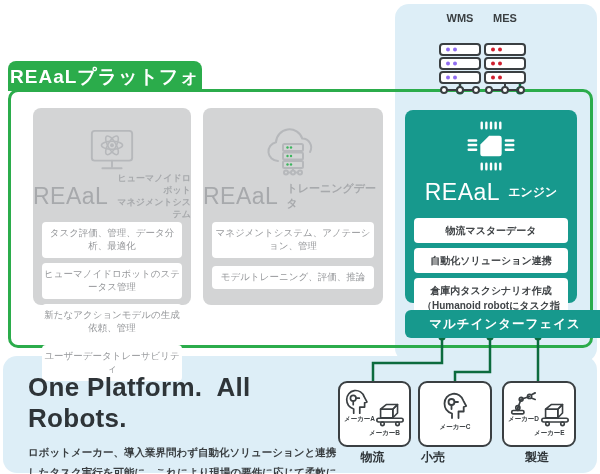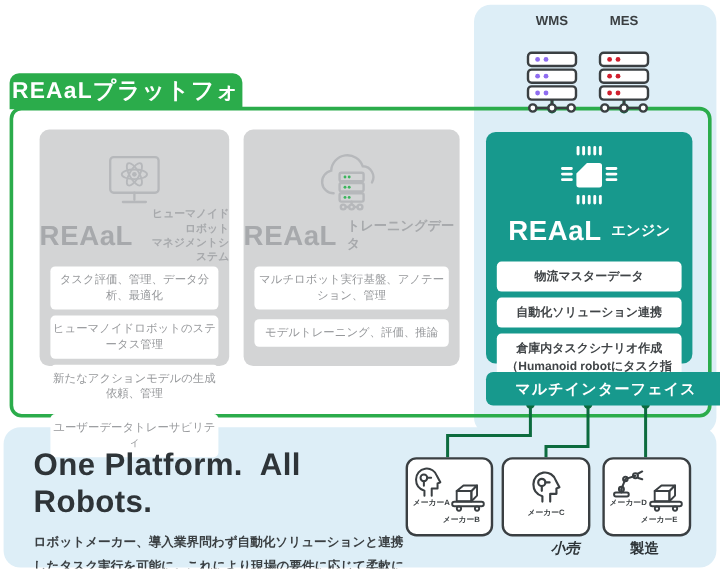--- a/index.html
+++ b/index.html
@@ -14,21 +14,21 @@
   .platform-tab{position:absolute;left:8px;top:61px;width:194px;height:30px;background:#2bac4b;
                 border-radius:8px 8px 0 0;color:#fff;font-weight:bold;font-size:19px;
                 line-height:31px;text-align:center;letter-spacing:1px;z-index:3;}
   .ext-sys{position:absolute;top:12px;width:46px;text-align:center;z-index:3;}
   .ext-label{font-size:11px;font-weight:bold;color:#3a3f42;margin-bottom:18px;}
   .col{position:absolute;top:108px;border-radius:8px;z-index:3;}
   .col.gray{background:#d3d4d5;height:197px;}
   .col.teal{background:#17998d;top:110px;height:193px;}
   .icon-wrap{height:58px;display:flex;align-items:flex-end;justify-content:center;padding-top:10px;}
   .title-row{display:flex;align-items:center;justify-content:center;gap:8px;height:40px;}
-  .brand{font-size:23px;font-weight:bold;letter-spacing:0.5px;}
+  .brand{font-size:23px;font-weight:normal;letter-spacing:0.5px;}
   .gray .brand,.gray .col-sub{color:#a7a9ac;}
   .teal .brand,.teal .col-sub{color:#fff;}
   .col-sub{font-size:11px;font-weight:bold;}
   .col-sub.two-line{font-size:9px;white-space:pre-line;text-align:right;line-height:1.35;}
   .items{padding:6px 9px 0 9px;}
   .item{background:#fff;border-radius:4px;text-align:center;font-size:9.5px;color:#96989b;
         padding:5px 2px;margin-bottom:5px;}
   .gray.spread .item{margin-bottom:8px;}
   .teal .item{color:#404447;font-weight:bold;font-size:10px;white-space:pre-line;line-height:1.5;}
   .iface-bar{position:absolute;left:405px;top:310px;width:200px;height:28px;background:#17998d;
@@ -92,21 +92,21 @@
       <g stroke="#3a3f42" stroke-width="2" fill="#fff">
         <path d="M23 41 V46" fill="none"></path>
         <path d="M8 48 H38" fill="none"></path>
         <circle cx="7" cy="48" r="3"></circle>
         <circle cx="23" cy="48" r="3"></circle>
         <circle cx="39" cy="48" r="3"></circle>
       </g>
     </svg>
   </div>
 
-  <div class="ext-sys" style="left:497px;">
+  <div class="ext-sys" style="left:482px;">
     <div class="ext-label">MES</div>
     <svg width="46" height="54" viewBox="0 0 46 54">
       <g stroke="#3a3f42" stroke-width="2" fill="#fff">
         <rect x="3" y="2" width="40" height="11" rx="3"></rect>
         <rect x="3" y="16" width="40" height="11" rx="3"></rect>
         <rect x="3" y="30" width="40" height="11" rx="3"></rect>
       </g>
       <g>
         <circle cx="11" cy="7.5" r="2" fill="#cf1f2e"></circle>
         <circle cx="18" cy="7.5" r="2" fill="#cf1f2e"></circle>
@@ -174,21 +174,21 @@
             <circle cx="30" cy="48.5" r="2"></circle>
             <circle cx="37" cy="48.5" r="2"></circle>
         </g>
       </svg>
     </div>
     <div class="title-row">
       <span class="brand">REAaL</span>
       <span class="col-sub">トレーニングデータ</span>
     </div>
     <div class="items">
-      <div class="item">マルチロボット実行基盤、アノテーション、管理</div>
+      <div class="item">マネジメントシステム、アノテーション、管理</div>
       <div class="item">モデルトレーニング、評価、推論</div>
     </div>
   </div>
 
   <div class="col teal" style="left:405px;width:172px;">
     <div class="icon-wrap" style="height:52px;">
       <svg width="52" height="52" viewBox="0 0 56 56" fill="none" stroke="#fff" stroke-width="2.6" stroke-linecap="round">
         <path d="M18 3 v6 M23 3 v6 M28 3 v6 M33 3 v6 M38 3 v6"></path>
         <path d="M18 47 v6 M23 47 v6 M28 47 v6 M33 47 v6 M38 47 v6"></path>
         <path d="M4 22 h8 M4 27 h8 M4 32 h8"></path>
@@ -225,30 +225,31 @@
     <svg class="abs" style="left:34px;top:16px;" width="32" height="28" viewBox="0 0 34 28" fill="none" stroke="#3a3f42" stroke-width="1.7" stroke-linecap="round" stroke-linejoin="round">
       <path d="M7 10 l6 -5 h12 l-5 5 Z"></path>
       <rect x="7" y="10" width="13" height="9"></rect>
       <path d="M20 10 l5 -5 v9 l-5 5 Z"></path>
       <rect x="3" y="19.5" width="28" height="4" rx="2"></rect>
       <circle cx="9" cy="25.5" r="1.9"></circle>
       <circle cx="25" cy="25.5" r="1.9"></circle>
     </svg>
     <span class="maker-label" style="left:29px;top:46px;">メーカーB</span>
   </div>
+  <div class="cat-label" style="left:338px;width:69px;">物流</div>
 
   <div class="robot-box" style="left:418px;width:70px;">
     <svg class="abs" style="left:21px;top:7px;" width="28" height="30" viewBox="0 0 28 30" fill="none" stroke="#3a3f42" stroke-width="1.8" stroke-linecap="round" stroke-linejoin="round">
       <path d="M11 28 v-4.5 C6.2 22 3.5 18 3.5 13.5 a9.6 9.6 0 0 1 18.8 -2.9 l2.9 5.4 -2.5 1 v4.5 h-5.2 V28"></path>
       <circle cx="10.5" cy="12" r="3"></circle>
       <path d="M10.5 15 v4 M13.5 12 h3.5"></path>
     </svg>
     <span class="maker-label" style="left:0;right:0;top:40px;text-align:center;">メーカーC</span>
   </div>
-  <div class="cat-label" style="left:436px;width:70px;font-style:italic;">小売</div>
+  <div class="cat-label" style="left:398px;width:70px;">小売</div>
 
   <div class="robot-box" style="left:502px;width:70px;">
     <svg class="abs" style="left:4px;top:7px;" width="30" height="26" viewBox="0 0 32 26" fill="none" stroke="#3a3f42" stroke-width="1.8" stroke-linecap="round" stroke-linejoin="round">
       <rect x="4" y="21" width="13" height="3.5" rx="1.5"></rect>
       <path d="M10.5 21 v-3"></path>
       <path d="M10.5 18 L14 9 L23 6"></path>
       <circle cx="10.5" cy="18" r="2.2"></circle>
       <circle cx="14" cy="9" r="2"></circle>
       <circle cx="23" cy="6" r="2.2"></circle>
       <path d="M25.5 4 l3.5 -1.8 M25.5 8 l3.5 1.2"></path>

